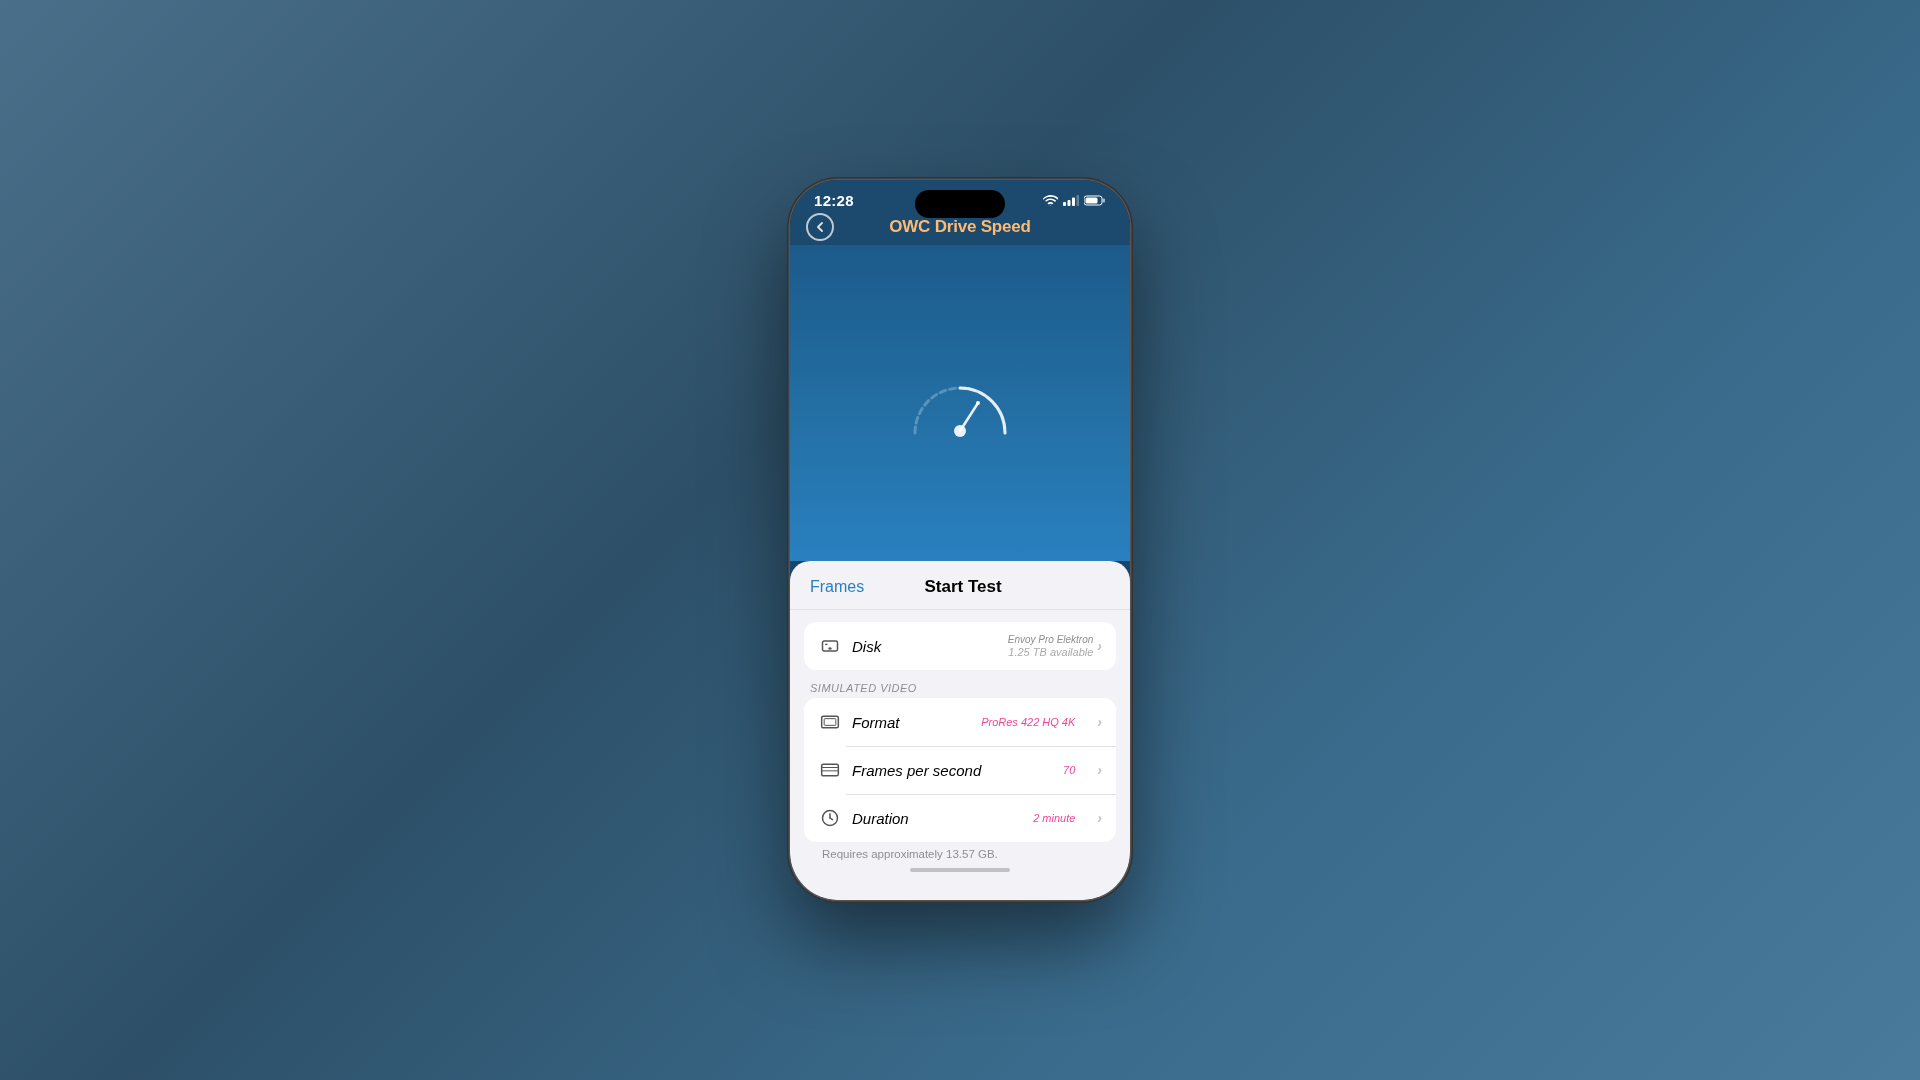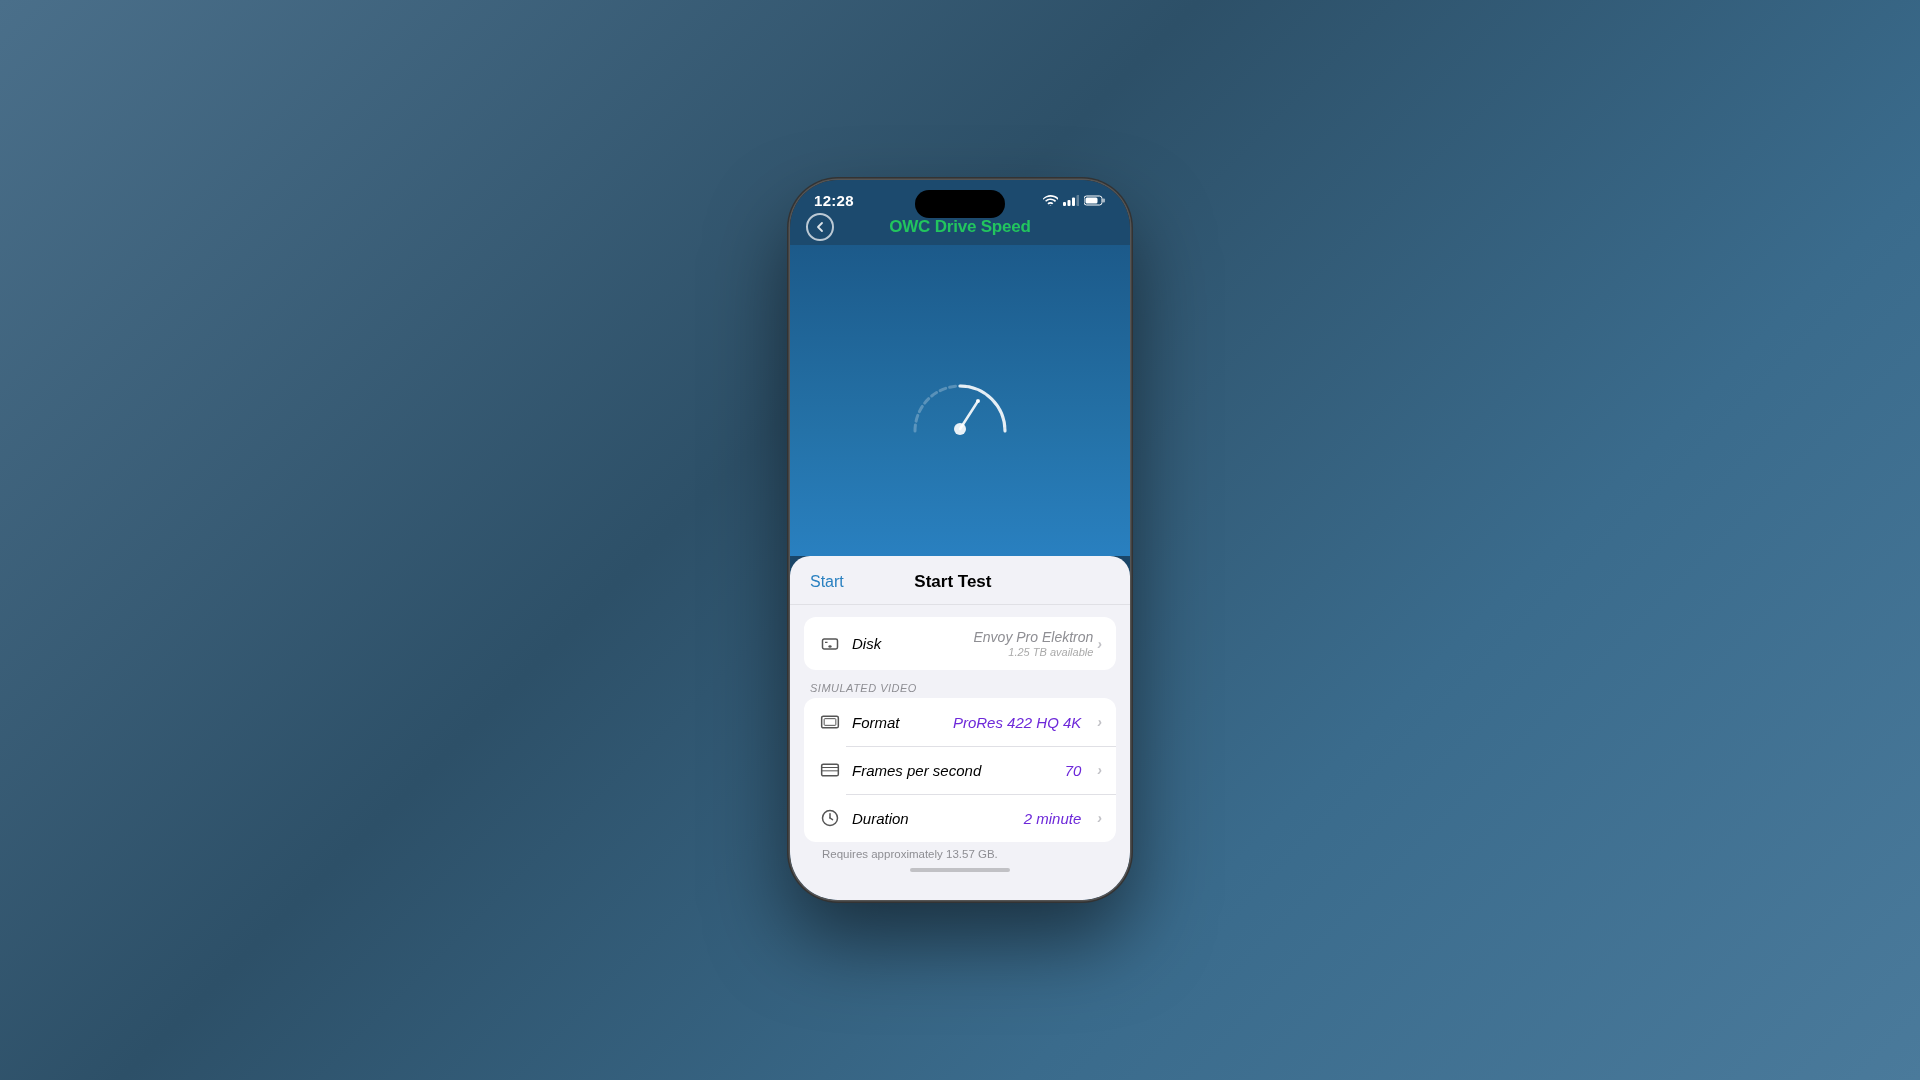--- a/index.html
+++ b/index.html
@@ -121,21 +121,21 @@
       border-radius: 50%;
       display: flex;
       align-items: center;
       justify-content: center;
       color: rgba(255,255,255,0.9);
       font-size: 14px;
       cursor: pointer;
     }
 
     .nav-title {
-      color: #22c55e;
+      color: #fdba74;
       font-size: 17px;
       font-weight: 600;
       letter-spacing: -0.2px;
     }
 
     
     .speedometer-area {
       flex: 1;
       background: linear-gradient(180deg, #1c5a8a 0%, #2472a8 60%, #2980c0 100%);
       display: flex;
@@ -245,38 +245,38 @@
       font-weight: 400;
       color: #000;
       flex: 1;
     }
 
     .row-label-bold {
       font-weight: 500;
     }
 
     .row-value {
-      font-size: 15px;
-      color: #6d28d9;
-      margin-right: 16px;
+      font-size: 11px;
+      color: #ec4899;
+      margin-right: 22px;
     }
 
     .row-chevron {
       color: #c0c0c5;
       font-size: 14px;
       font-weight: 600;
     }
 
     .disk-info {
       text-align: right;
       margin-right: 4px;
     }
 
     .disk-name {
-      font-size: 14px;
+      font-size: 10px;
       color: #8e8e93;
       display: block;
       line-height: 1.2;
     }
 
     .disk-available {
       font-size: 11px;
       color: #aaa;
       display: block;
     }
@@ -386,21 +386,21 @@
 
           <line x1="60" y1="68" x2="78" y2="40" stroke="white" stroke-width="2.5" stroke-linecap="round" opacity="0.9"></line>
 
           <circle cx="78" cy="40" r="2" fill="white" opacity="0.9"></circle>
         </svg>
       </div>
     </div>
 
     <div class="bottom-sheet">
       <div class="sheet-header">
-        <span class="sheet-cancel">Start</span>
+        <span class="sheet-cancel">Frames</span>
         <span class="sheet-title">Start Test</span>
         <span style="width:48px"></span>
       </div>
 
       <div class="settings-section">
         <div class="settings-card">
           <div class="settings-row">
             <div class="row-icon">
               <svg class="icon-svg" viewBox="0 0 24 24" fill="none" stroke="#555" stroke-width="1.8">
                 <rect x="3" y="6" width="18" height="12" rx="2"></rect>

